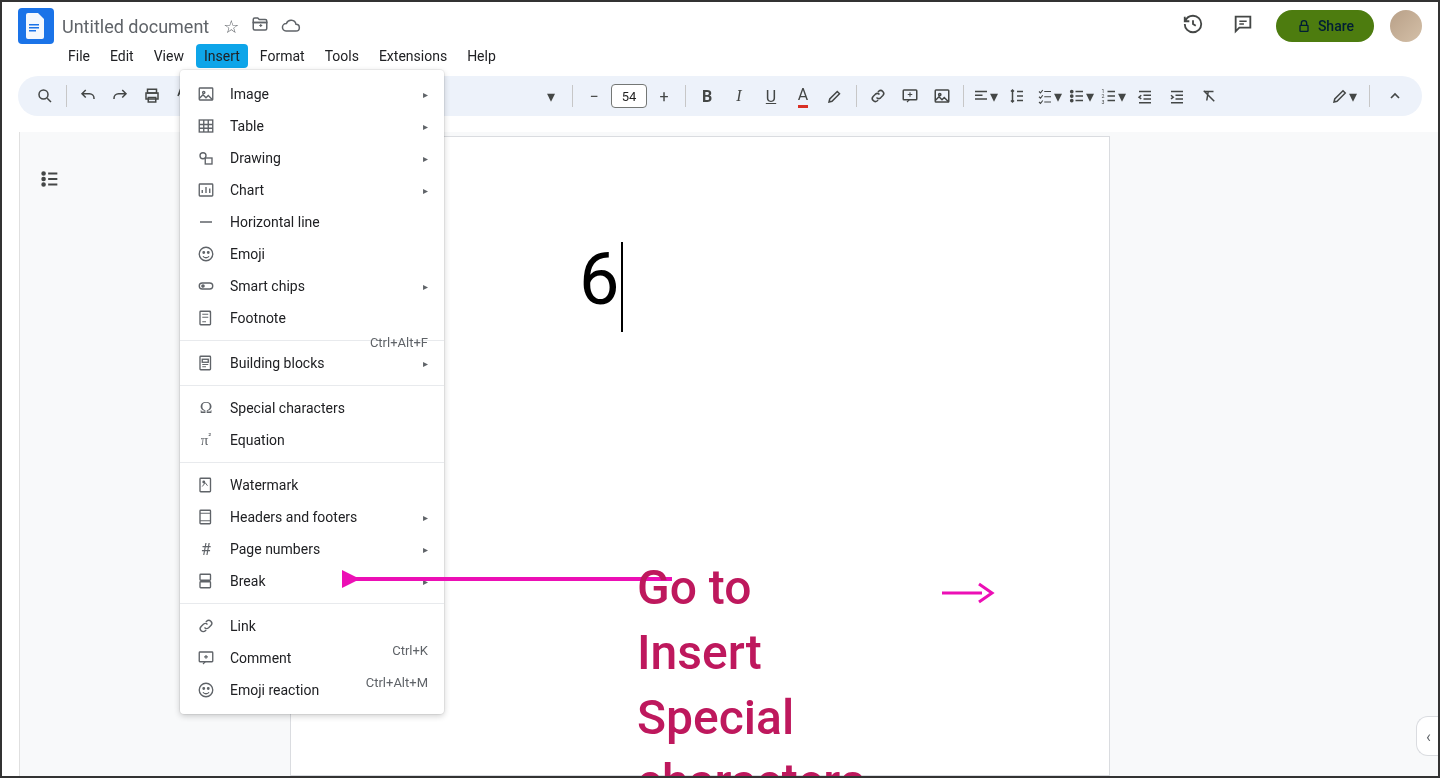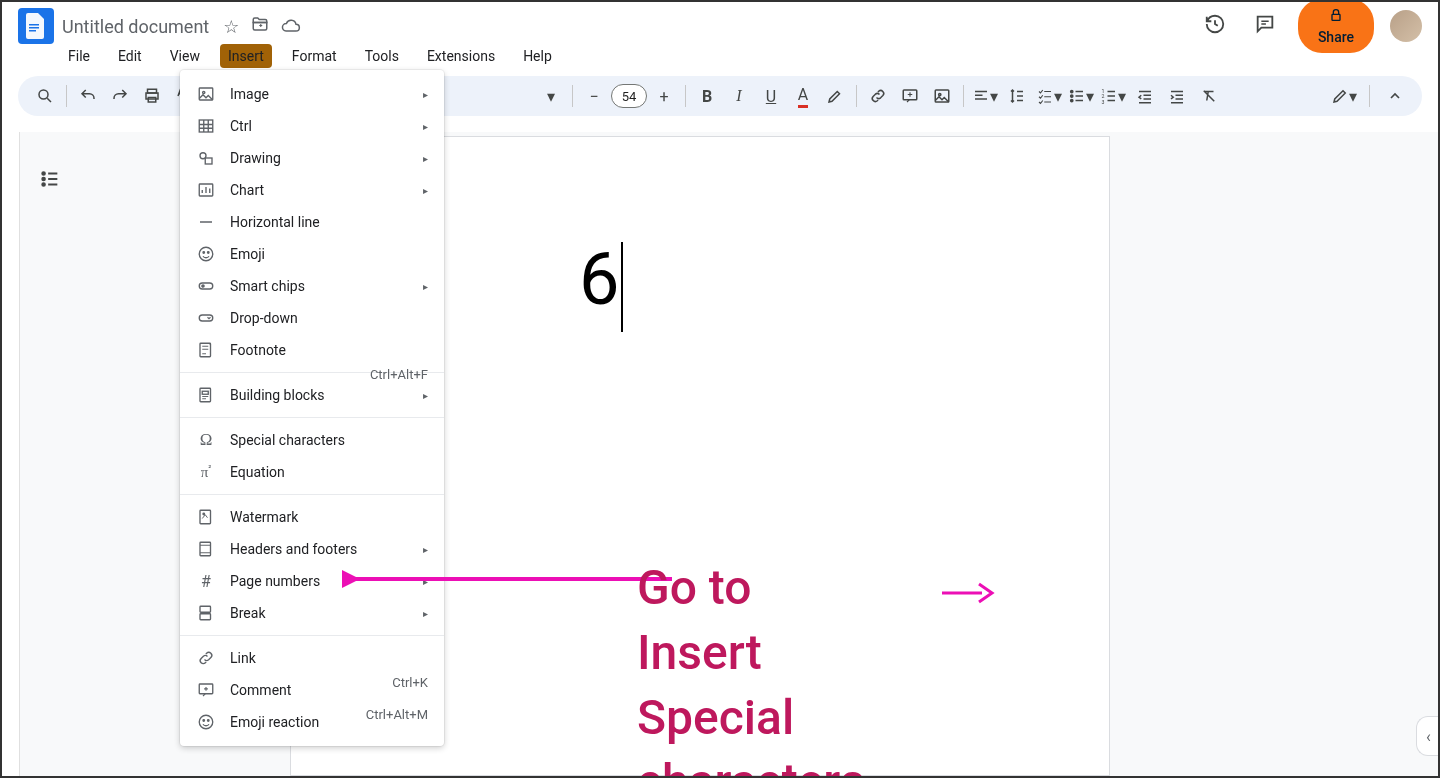--- a/index.html
+++ b/index.html
@@ -5,34 +5,34 @@
 * { margin: 0; padding: 0; box-sizing: border-box; font-family: "Google Sans", Roboto, Arial, sans-serif; }
 body { background: #fff; width: 1440px; height: 778px; overflow: hidden; position: relative; border: 2px solid #333; }
 
 
 .titlebar { display: flex; align-items: center; padding: 8px 16px 0 16px; height: 40px; justify-content: space-between; }
 .docs-logo { width: 36px; height: 36px; background: #1a73e8; border-radius: 4px; display: flex; align-items: center; justify-content: center; margin-right: 8px; }
 .docs-logo svg { fill: #fff; }
 .doc-title { font-size: 18px; color: #5f6368; margin-right: 8px; }
 .title-icon { margin: 0 6px; color: #5f6368; cursor: pointer; font-size: 18px; }
 .titlebar-right { margin-left: auto; display: flex; align-items: center; gap: 16px; }
-.share-btn { background: #f97316; border-radius: 24px; padding: 8px 20px; display: flex; align-items: center; gap: 6px; font-size: 14px; font-weight: 500; color: #001d35; cursor: pointer; flex-direction: column; }
+.share-btn { background: #4d7c0f; border-radius: 24px; padding: 8px 20px; display: flex; align-items: center; gap: 6px; font-size: 14px; font-weight: 500; color: #001d35; cursor: pointer; }
 .avatar { width: 32px; height: 32px; border-radius: 50%; background: linear-gradient(135deg,#b8a088 0%,#d4c0a8 100%); }
 
 
-.menubar { display: flex; align-items: center; padding: 0 16px 0 58px; height: 28px; gap: 12px; }
+.menubar { display: flex; align-items: center; padding: 0 16px 0 58px; height: 28px; gap: 4px; }
 .menu-item { padding: 4px 8px; font-size: 14px; color: #202124; border-radius: 4px; cursor: pointer; }
-.menu-item.active { background: #a16207; }
+.menu-item.active { background: #0ea5e9; }
 
 
 .toolbar { margin: 6px 16px 0 16px; background: #edf2fa; border-radius: 24px; height: 40px; display: flex; align-items: center; padding: 0 12px; gap: 2px; }
 .tool-btn { width: 30px; height: 30px; display: flex; align-items: center; justify-content: center; border-radius: 4px; cursor: pointer; color: #444746; }
 .tool-sep { width: 1px; height: 22px; background: #c7c7c7; margin: 0 4px; }
 .font-size-box { display: flex; align-items: center; gap: 2px; }
-.font-size-input { width: 36px; height: 24px; border: 1px solid #747775; border-radius: 12px; text-align: center; font-size: 13px; color: #1f1f1f; }
+.font-size-input { width: 36px; height: 24px; border: 1px solid #747775; border-radius: 4px; text-align: center; font-size: 13px; color: #1f1f1f; }
 .toolbar-right { margin-left: auto; display: flex; align-items: center; gap: 6px; }
 
 
 .ruler { margin: 4px 16px 0 16px; height: 16px; position: relative; background: #fff; border-bottom: 1px solid #e0e0e0; }
 .ruler-marks { position: absolute; left: 490px; top: 0; font-size: 9px; color: #80868b; display: flex; gap: 0; }
 
 
 .doc-area { position: absolute; left: 0; right: 0; top: 130px; bottom: 0; background: #f8f9fa; display: flex; }
 .vert-ruler { width: 18px; background: #fff; border-right: 1px solid #e0e0e0; }
 .outline-panel { width: 60px; padding-top: 36px; text-align: center; }
@@ -274,21 +274,21 @@
       <span class="dd-label">Image</span>
       <span class="dd-arrow">▸</span>
     </div>
     <div class="dd-item">
       <span class="dd-icon">
         <svg width="18" height="18" viewBox="0 0 24 24" fill="none" stroke="#5f6368" stroke-width="1.8">
           <rect x="3" y="4" width="18" height="16"></rect>
           <path d="M3 10h18M3 15h18M9 4v16M15 4v16"></path>
         </svg>
       </span>
-      <span class="dd-label">Ctrl</span>
+      <span class="dd-label">Table</span>
       <span class="dd-arrow">▸</span>
     </div>
     <div class="dd-item">
       <span class="dd-icon">
         <svg width="18" height="18" viewBox="0 0 24 24" fill="none" stroke="#5f6368" stroke-width="1.8">
           <circle cx="8" cy="9" r="4"></circle>
           <rect x="11" y="12" width="9" height="8"></rect>
         </svg>
       </span>
       <span class="dd-label">Drawing</span>
@@ -325,29 +325,20 @@
     </div>
     <div class="dd-item">
       <span class="dd-icon">
         <svg width="18" height="18" viewBox="0 0 24 24" fill="none" stroke="#5f6368" stroke-width="1.8">
           <rect x="3" y="8" width="18" height="8" rx="4"></rect>
           <circle cx="8" cy="12" r="1.5" fill="#5f6368"></circle>
         </svg>
       </span>
       <span class="dd-label">Smart chips</span>
       <span class="dd-arrow">▸</span>
-    </div>
-    <div class="dd-item">
-      <span class="dd-icon">
-        <svg width="18" height="18" viewBox="0 0 24 24" fill="none" stroke="#5f6368" stroke-width="1.8">
-          <rect x="3" y="8" width="18" height="8" rx="4"></rect>
-          <path d="M14 11l2 2 2-2" stroke-width="1.5"></path>
-        </svg>
-      </span>
-      <span class="dd-label">Drop-down</span>
     </div>
     <div class="dd-item">
       <span class="dd-icon">
         <svg width="18" height="18" viewBox="0 0 24 24" fill="none" stroke="#5f6368" stroke-width="1.8">
           <rect x="4" y="3" width="14" height="18" rx="1"></rect>
           <path d="M7 7h8M7 11h8M7 17h5" stroke-width="1.3"></path>
           <text x="16" y="9" font-size="7" fill="#5f6368" stroke="none">1</text>
         </svg>
       </span>
       <span class="dd-label">Footnote</span>

